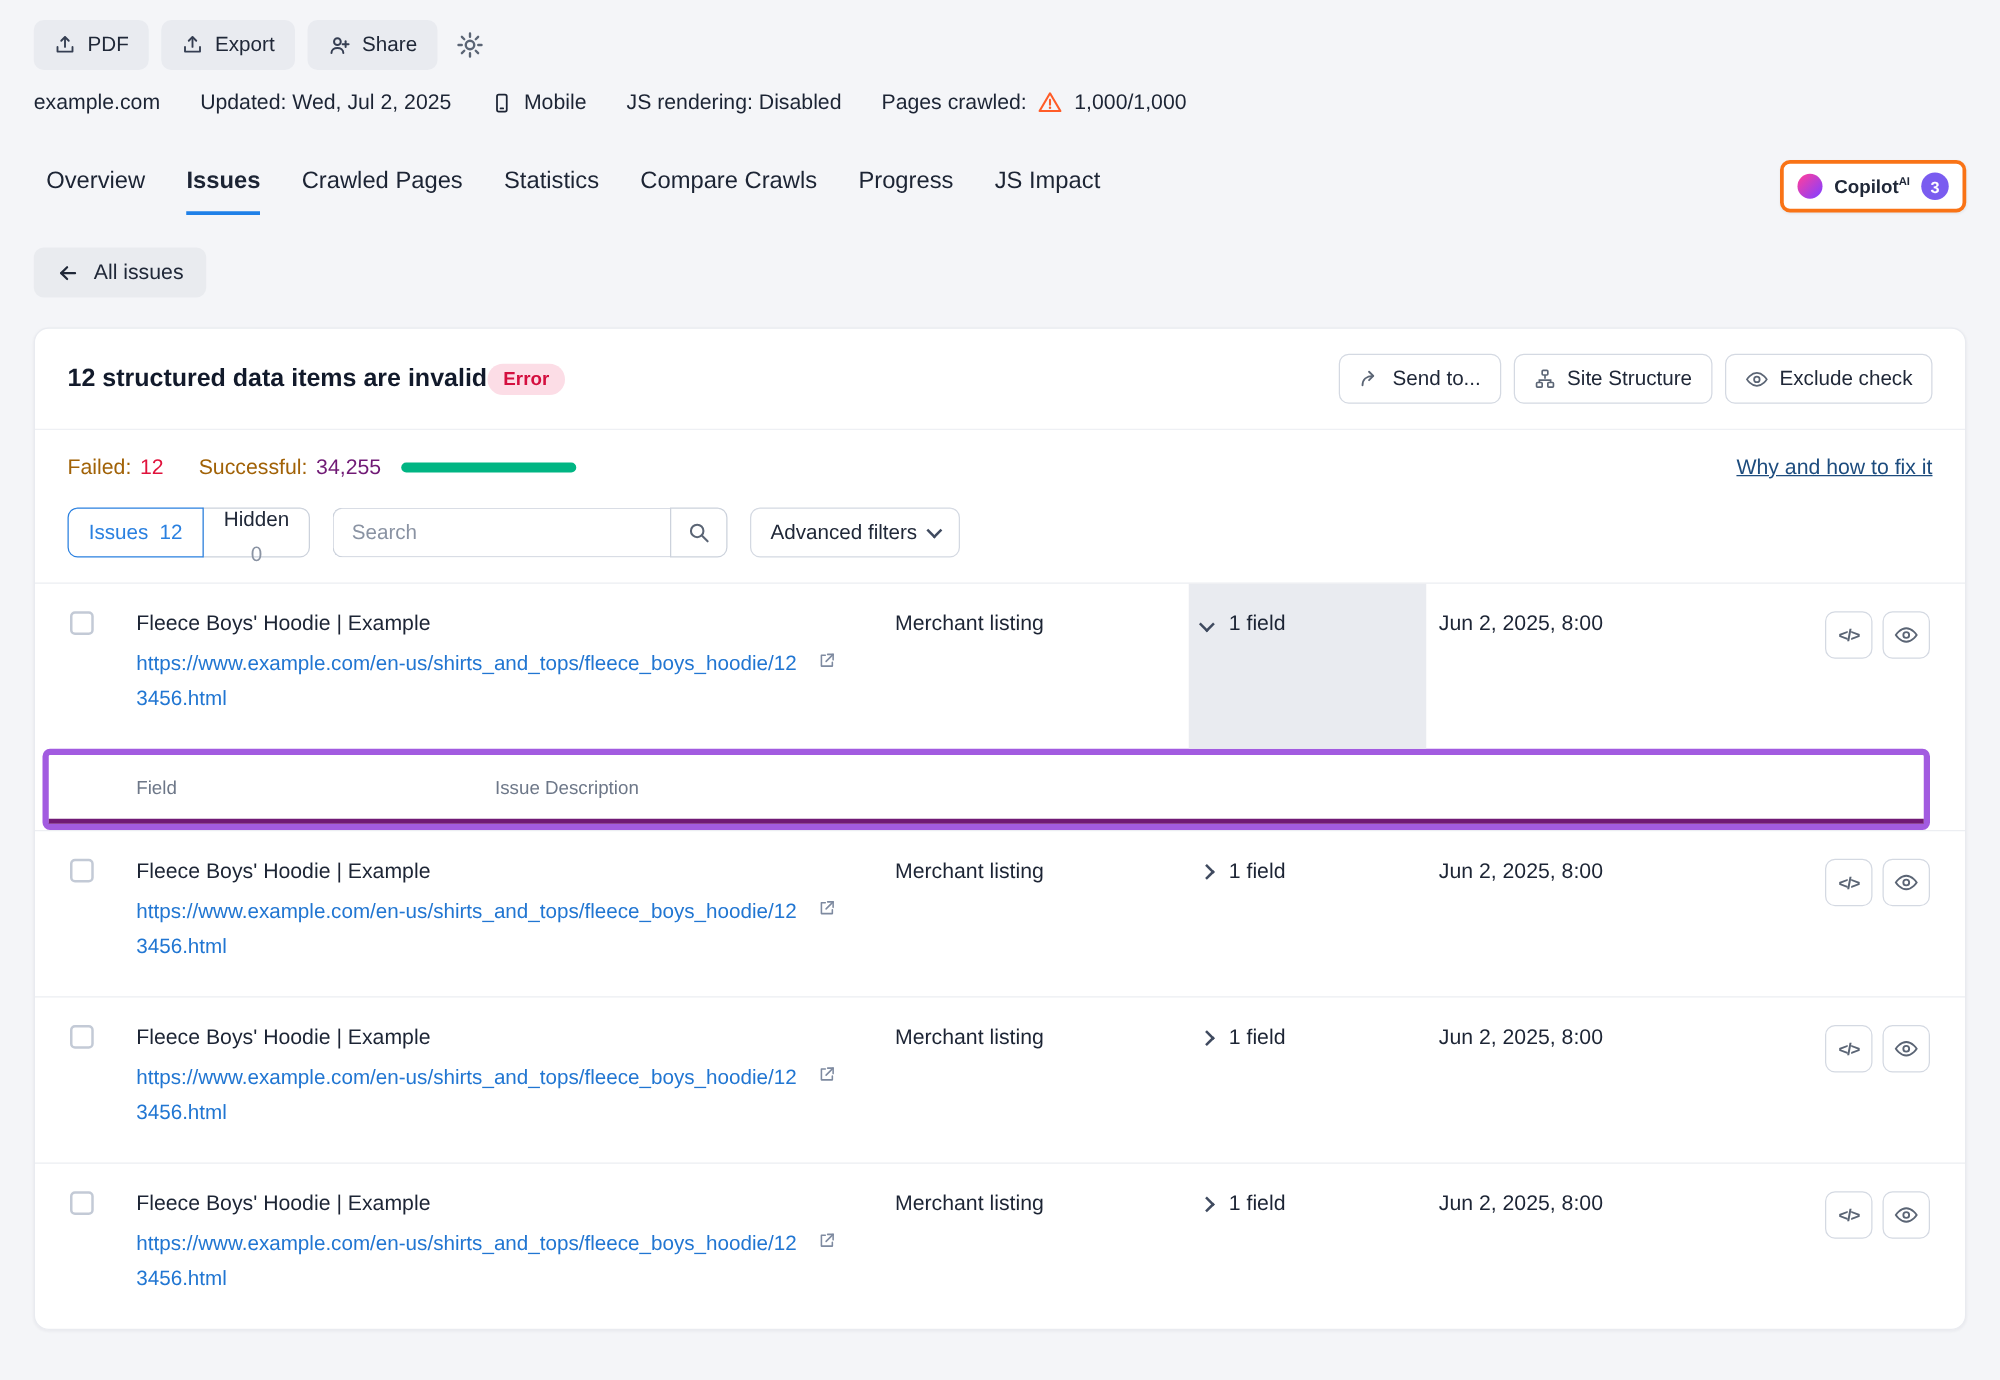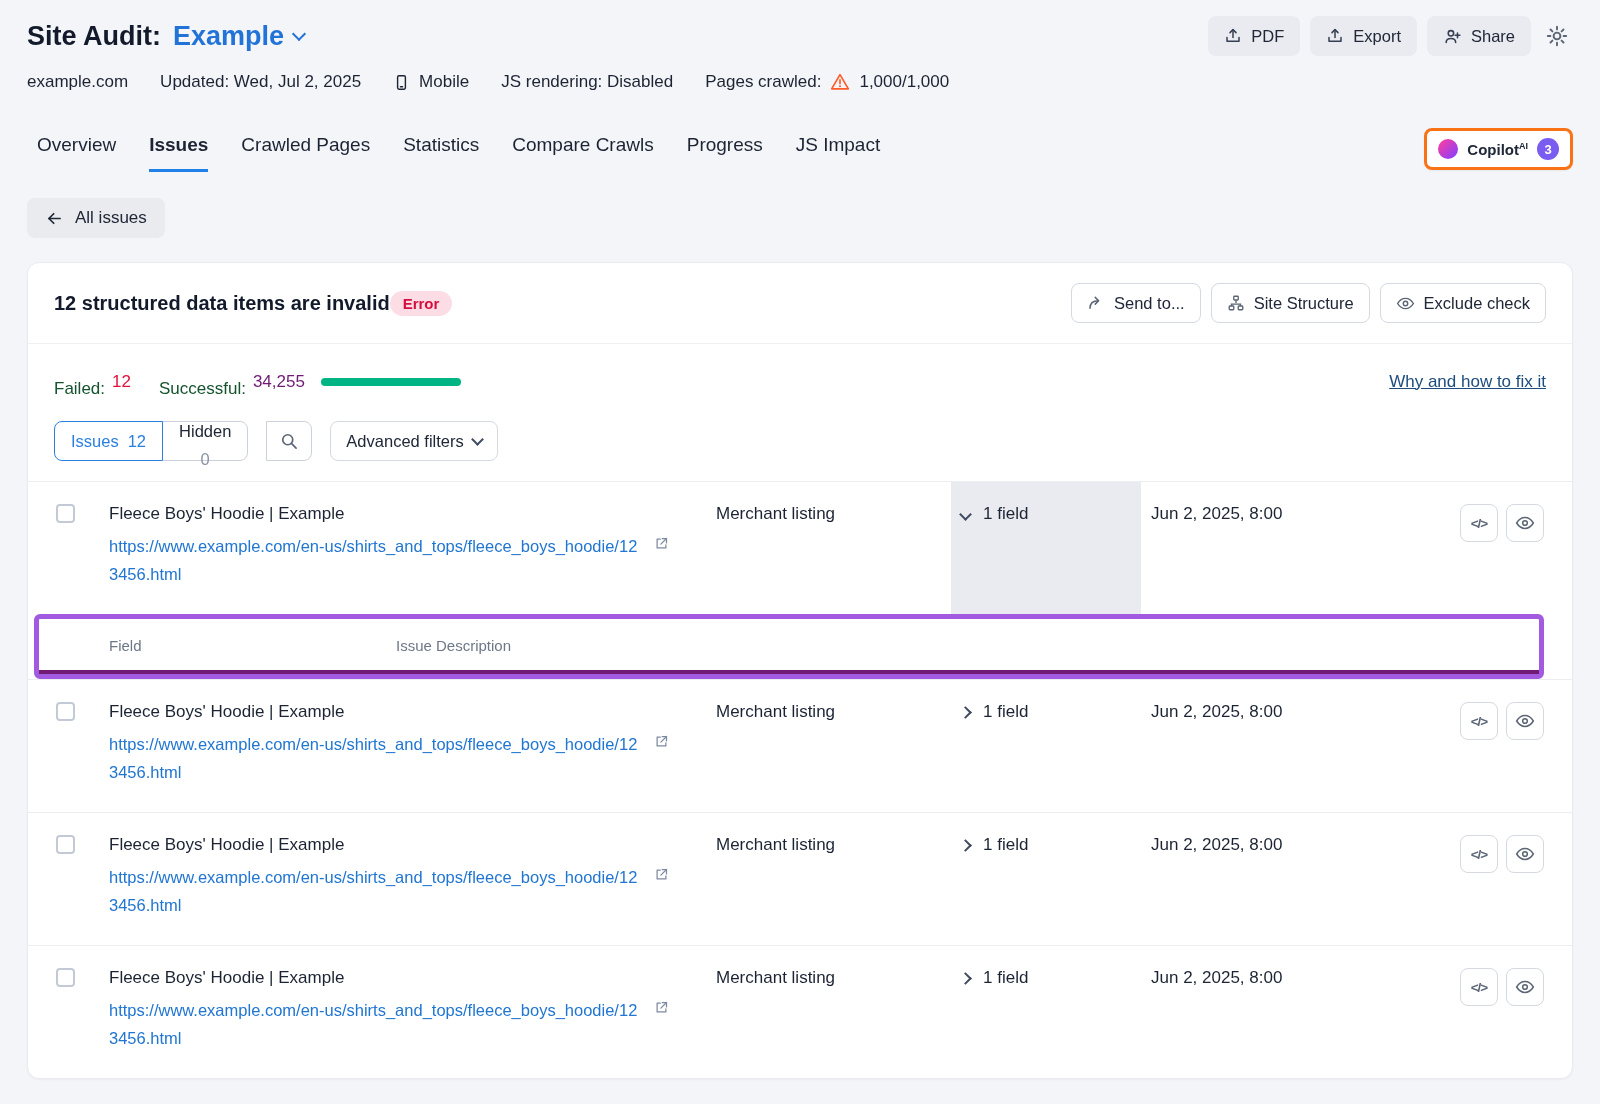--- a/index.html
+++ b/index.html
@@ -42,21 +42,21 @@
 
   
   .card { margin-top:24px; background:#fff; border:1px solid #e9ebf0; border-radius:12px; box-shadow:0 1px 2px rgba(20,30,55,.04); overflow:hidden; }
   .card-head { display:flex; align-items:center; padding:20px 26px; border-bottom:1px solid #eef0f4; }
   .card-title { font-size:20px; font-weight:700; color:#121a2b; }
   .badge-error { background:#fcdde6; color:#d40f3f; font-size:15px; font-weight:700; border-radius:999px; padding:4px 13px; }
   .card-actions { margin-left:auto; display:flex; gap:10px; }
   .btn-outline { background:#fff; border:1px solid #d4d9e2; border-radius:8px; height:40px; padding:0 15px; display:inline-flex; align-items:center; gap:9px; font-size:16.5px; color:#202838; }
 
   .stats { display:flex; align-items:center; padding:20px 26px 14px; font-size:17px; }
-  .stat-label { color:#14532d;margin-top:15px; }
+  .stat-label { color:#a16207; }
   .failed-val { color:#e0123c; margin-left:7px; }
   .success-wrap { margin-left:28px; }
   .success-val { color:#701a75; margin-left:7px; }
   .bar { width:140px; height:8px; border-radius:4px; background:#00b583; margin-left:16px; }
   .fix-link { margin-left:auto; color:#1d4c7e; text-decoration:underline; font-size:17px; background:none; border:none; }
 
   .filters { display:flex; align-items:center; gap:18px; padding:8px 26px 20px; }
   .seg { display:flex; }
   .seg-btn { height:40px; padding:0 16px; display:inline-flex; align-items:center; gap:9px; font-size:16.5px; background:#fff; border:1px solid #ccd2dc; color:#202838; }
   .seg-btn.first { border-radius:8px 0 0 8px; }
@@ -99,27 +99,20 @@
 
   svg { display:block; }
 </style>
 </head>
 <body>
 
 <div class="page">
 
   
   <div class="topbar">
-    <div class="title-wrap">
-      <span class="page-title">Site Audit:</span>
-      <button class="project-btn">
-        <span>Example</span>
-        <span class="chev down blue"></span>
-      </button>
-    </div>
     <div class="topbar-actions">
       <button class="btn btn-soft">
         <span>
           <svg width="18" height="18" viewBox="0 0 24 24" fill="none" stroke="#353e52" stroke-width="2" stroke-linecap="round" stroke-linejoin="round">
               <path d="M12 14V4"></path>
               <path d="M8 7.5 12 3.5l4 4"></path>
               <path d="M4 14v5h16v-5"></path>
             </svg>
         </span>
         <span>PDF</span>
@@ -263,20 +256,21 @@
         <button class="seg-btn first active">
           <span>Issues</span>
           <span class="seg-count">12</span>
         </button>
         <button class="seg-btn last">
           <span>Hidden</span>
           <span class="seg-count">0</span>
         </button>
       </div>
       <div class="search-group">
+        <input class="search-input" placeholder="Search" style="">
         <button class="search-btn">
           <span>
             <svg width="20" height="20" viewBox="0 0 24 24" fill="none" stroke="#5b6575" stroke-width="2" stroke-linecap="round">
                 <circle cx="10.5" cy="10.5" r="6"></circle>
                 <path d="m15.2 15.2 5.3 5.3"></path>
               </svg>
           </span>
         </button>
       </div>
       <button class="btn-outline">

